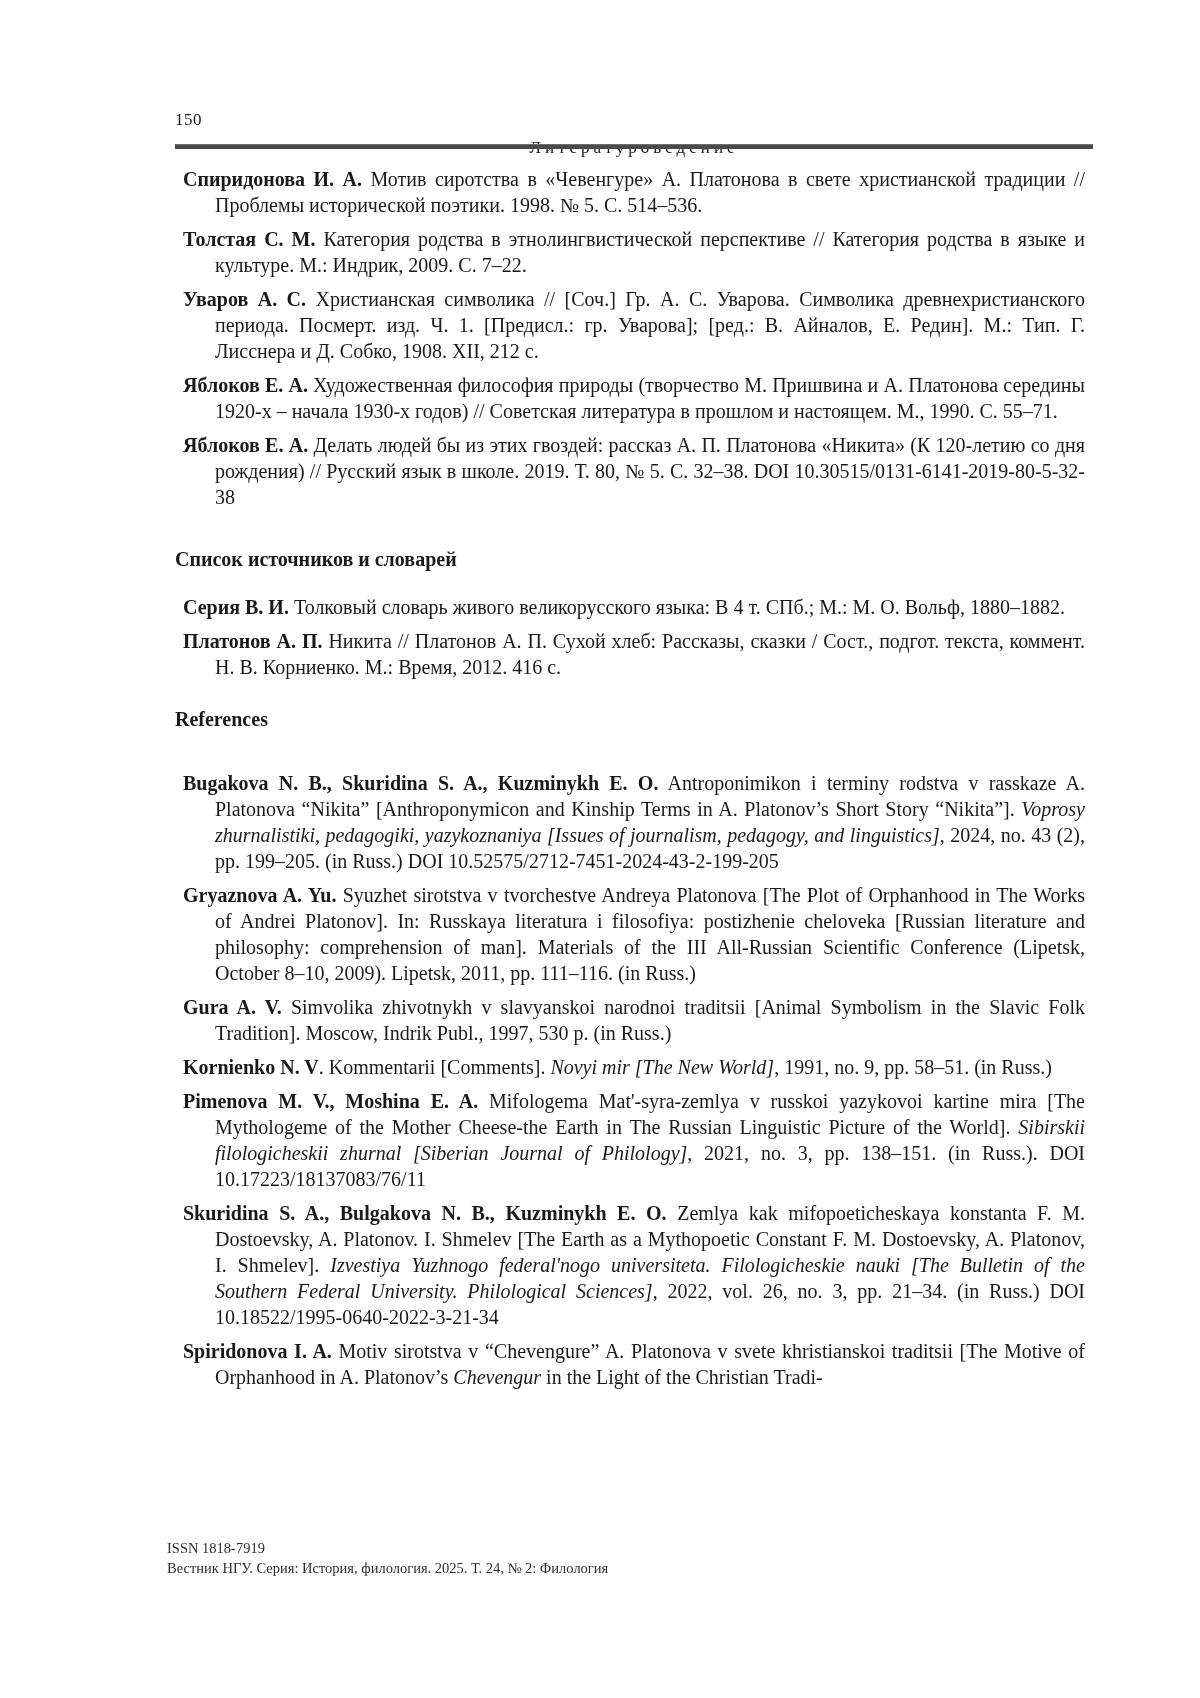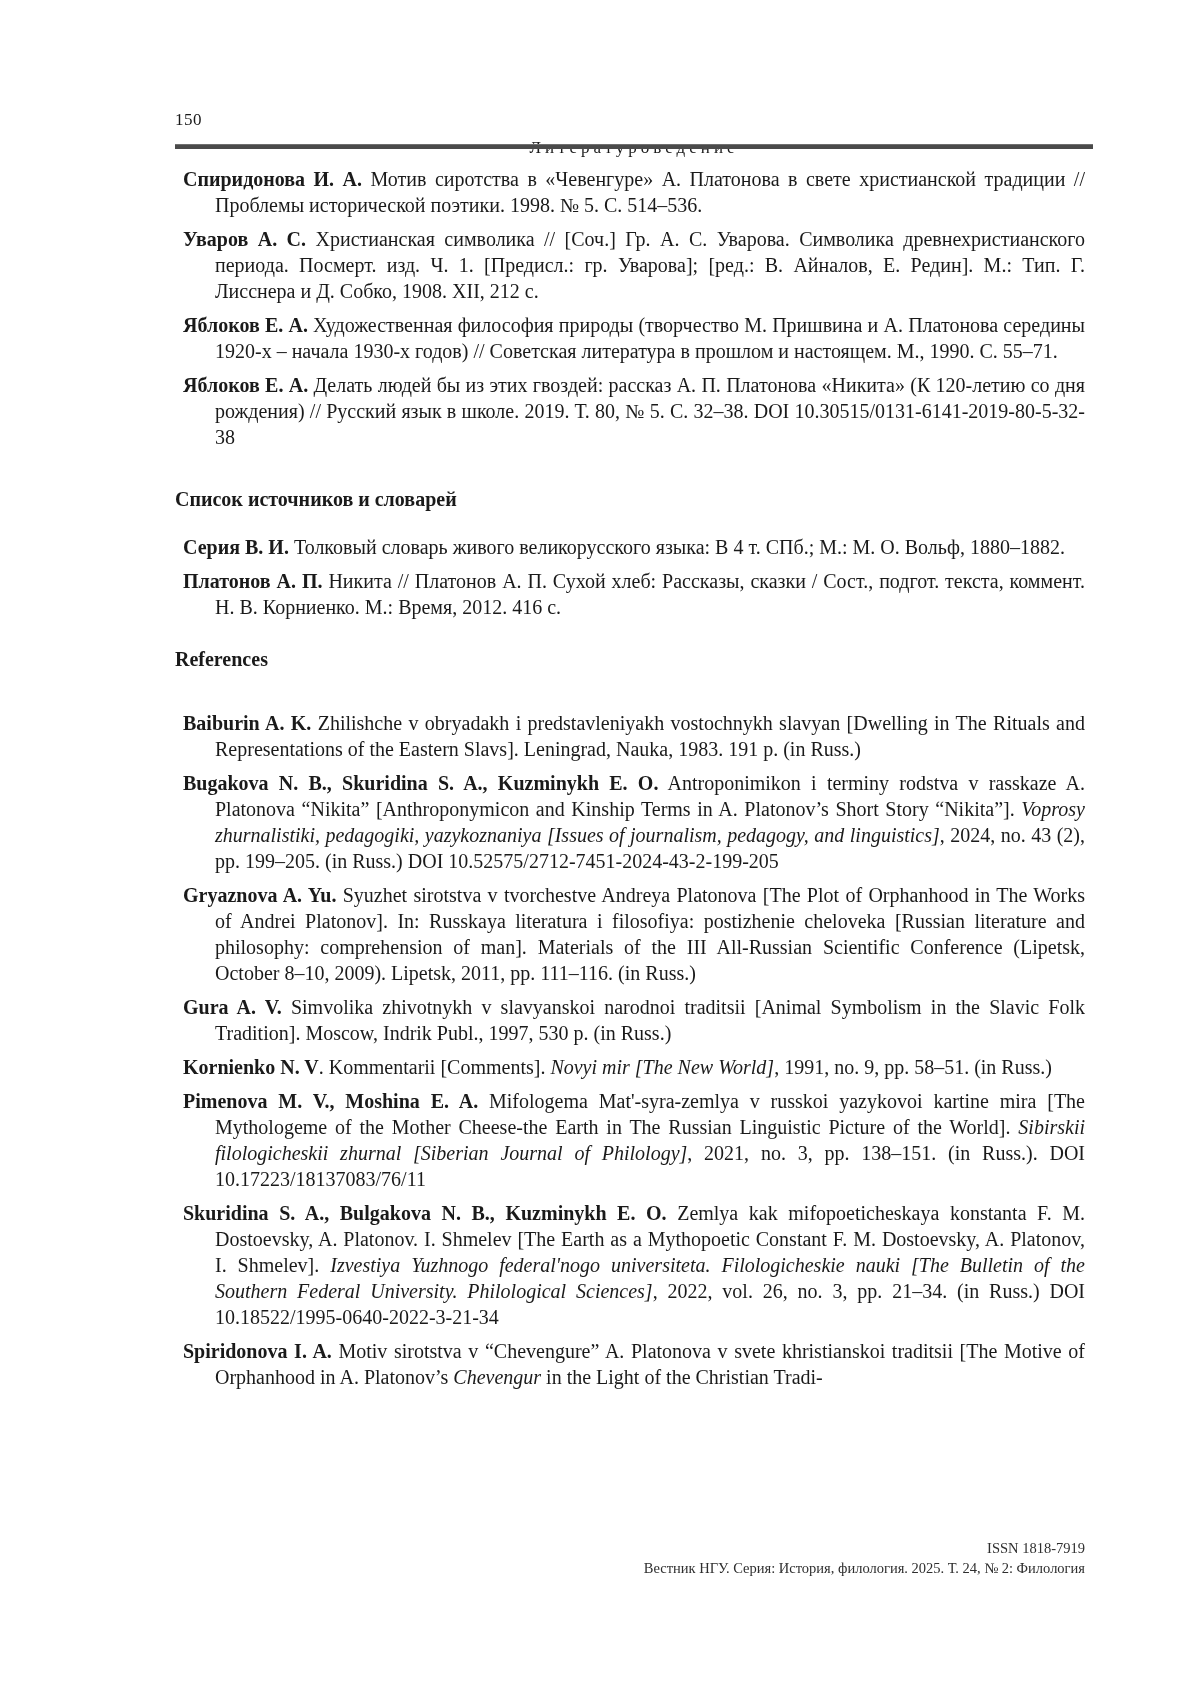--- a/index.html
+++ b/index.html
@@ -79,55 +79,54 @@
   }
   
   .page-footer {
     position: absolute;
     left: 167px;
     top: 1538px;
     width: 918px;
     font-size: 14.5px;
     line-height: 20px;
     color: #2e2e2e;
-    text-align: right;
   }
   .page-footer div { margin: 0; }
 </style>
 </head>
 <body>
 
 <div class="page">
 
   <header class="page-header">
     <span class="page-number">150</span>
     <span class="running-head">Литературоведение</span>
   </header>
   <div class="header-rule"></div>
 
   <main class="content">
 
     <section>
       <p class="entry"><b>Спиридонова И. А.</b><span> Мотив сиротства в «Чевенгуре» А. Платонова в свете христианской традиции // Проблемы исторической поэтики. 1998. № 5. С. 514–536.</span></p>
+      <p class="entry"><b>Толстая С. М.</b><span> Категория родства в этнолингвистической перспективе // Категория родства в языке и культуре. М.: Индрик, 2009. С. 7–22.</span></p>
       <p class="entry"><b>Уваров А. С.</b><span> Христианская символика // [Соч.] Гр. А. С. Уварова. Символика древнехристианского периода. Посмерт. изд. Ч. 1. [Предисл.: гр. Уварова]; [ред.: В. Айналов, Е. Редин]. М.: Тип. Г. Лисснера и Д. Собко, 1908. XII, 212 с.</span></p>
       <p class="entry"><b>Яблоков Е. А.</b><span> Художественная философия природы (творчество М. Пришвина и А. Платонова середины 1920-х – начала 1930-х годов) // Советская литература в прошлом и настоящем. М., 1990. С. 55–71.</span></p>
       <p class="entry"><b>Яблоков Е. А.</b><span> Делать людей бы из этих гвоздей: рассказ А. П. Платонова «Никита» (К 120-летию со дня рождения) // Русский язык в школе. 2019. Т. 80, № 5. С. 32–38. DOI 10.30515/0131-6141-2019-80-5-32-38</span></p>
     </section>
 
     <h2 class="section-heading">Список источников и словарей</h2>
 
     <section>
       <p class="entry"><b>Серия В. И.</b><span> Толковый словарь живого великорусского языка: В 4 т. СПб.; М.: М. О. Вольф, 1880–1882.</span></p>
       <p class="entry"><b>Платонов А. П.</b><span> Никита // Платонов А. П. Сухой хлеб: Рассказы, сказки / Сост., подгот. текста, коммент. Н. В. Корниенко. М.: Время, 2012. 416 с.</span></p>
     </section>
 
     <h2 class="section-heading refs">References</h2>
 
     <section>
-      <p class="entry"><b>Baiburin A. K.</b><span> Zhilishche v obryadakh i predstavleniyakh vostochnykh slavyan [Dwelling in The Rituals and Representations of the Eastern Slavs]. Leningrad, Nauka, 1983. 191 p. (in Russ.)</span></p>
       <p class="entry"><b>Bugakova N. B., Skuridina S. A., Kuzminykh E. O.</b><span> Antroponimikon i terminy rodstva v rasskaze A. Platonova “Nikita” [Anthroponymicon and Kinship Terms in A. Platonov’s Short Story “Nikita”]. </span><i>Voprosy zhurnalistiki, pedagogiki, yazykoznaniya [Issues of journalism, pedagogy, and linguistics]</i><span>, 2024, no. 43 (2), pp. 199–205. (in Russ.) DOI 10.52575/2712-7451-2024-43-2-199-205</span></p>
       <p class="entry"><b>Gryaznova A. Yu.</b><span> Syuzhet sirotstva v tvorchestve Andreya Platonova [The Plot of Orphanhood in The Works of Andrei Platonov]. In: Russkaya literatura i filosofiya: postizhenie cheloveka [Russian literature and philosophy: comprehension of man]. Materials of the III All-Russian Scientific Conference (Lipetsk, October 8–10, 2009). Lipetsk, 2011, pp. 111–116. (in Russ.)</span></p>
       <p class="entry"><b>Gura A. V.</b><span> Simvolika zhivotnykh v slavyanskoi narodnoi traditsii [Animal Symbolism in the Slavic Folk Tradition]. Moscow, Indrik Publ., 1997, 530 p. (in Russ.)</span></p>
       <p class="entry"><b>Kornienko N. V</b><span>. Kommentarii [Comments]. </span><i>Novyi mir [The New World]</i><span>, 1991, no. 9, pp. 58–51. (in Russ.)</span></p>
       <p class="entry"><b>Pimenova M. V., Moshina E. A.</b><span> Mifologema Mat'-syra-zemlya v russkoi yazykovoi kartine mira [The Mythologeme of the Mother Cheese-the Earth in The Russian Linguistic Picture of the World]. </span><i>Sibirskii filologicheskii zhurnal [Siberian Journal of Philology]</i><span>, 2021, no. 3, pp. 138–151. (in Russ.). DOI 10.17223/18137083/76/11</span></p>
       <p class="entry"><b>Skuridina S. A., Bulgakova N. B., Kuzminykh E. O.</b><span> Zemlya kak mifopoeticheskaya konstanta F. M. Dostoevsky, A. Platonov. I. Shmelev [The Earth as a Mythopoetic Constant F. M. Dostoevsky, A. Platonov, I. Shmelev]. </span><i>Izvestiya Yuzhnogo federal'nogo universiteta. Filologicheskie nauki [The Bulletin of the Southern Federal University. Philological Sciences]</i><span>, 2022, vol. 26, no. 3, pp. 21–34. (in Russ.) DOI 10.18522/1995-0640-2022-3-21-34</span></p>
       <p class="entry"><b>Spiridonova I. A.</b><span> Motiv sirotstva v “Chevengure” A. Platonova v svete khristianskoi traditsii [The Motive of Orphanhood in A. Platonov’s </span><i>Chevengur</i><span> in the Light of the Christian Tradi-</span></p>
     </section>
 
   </main>

